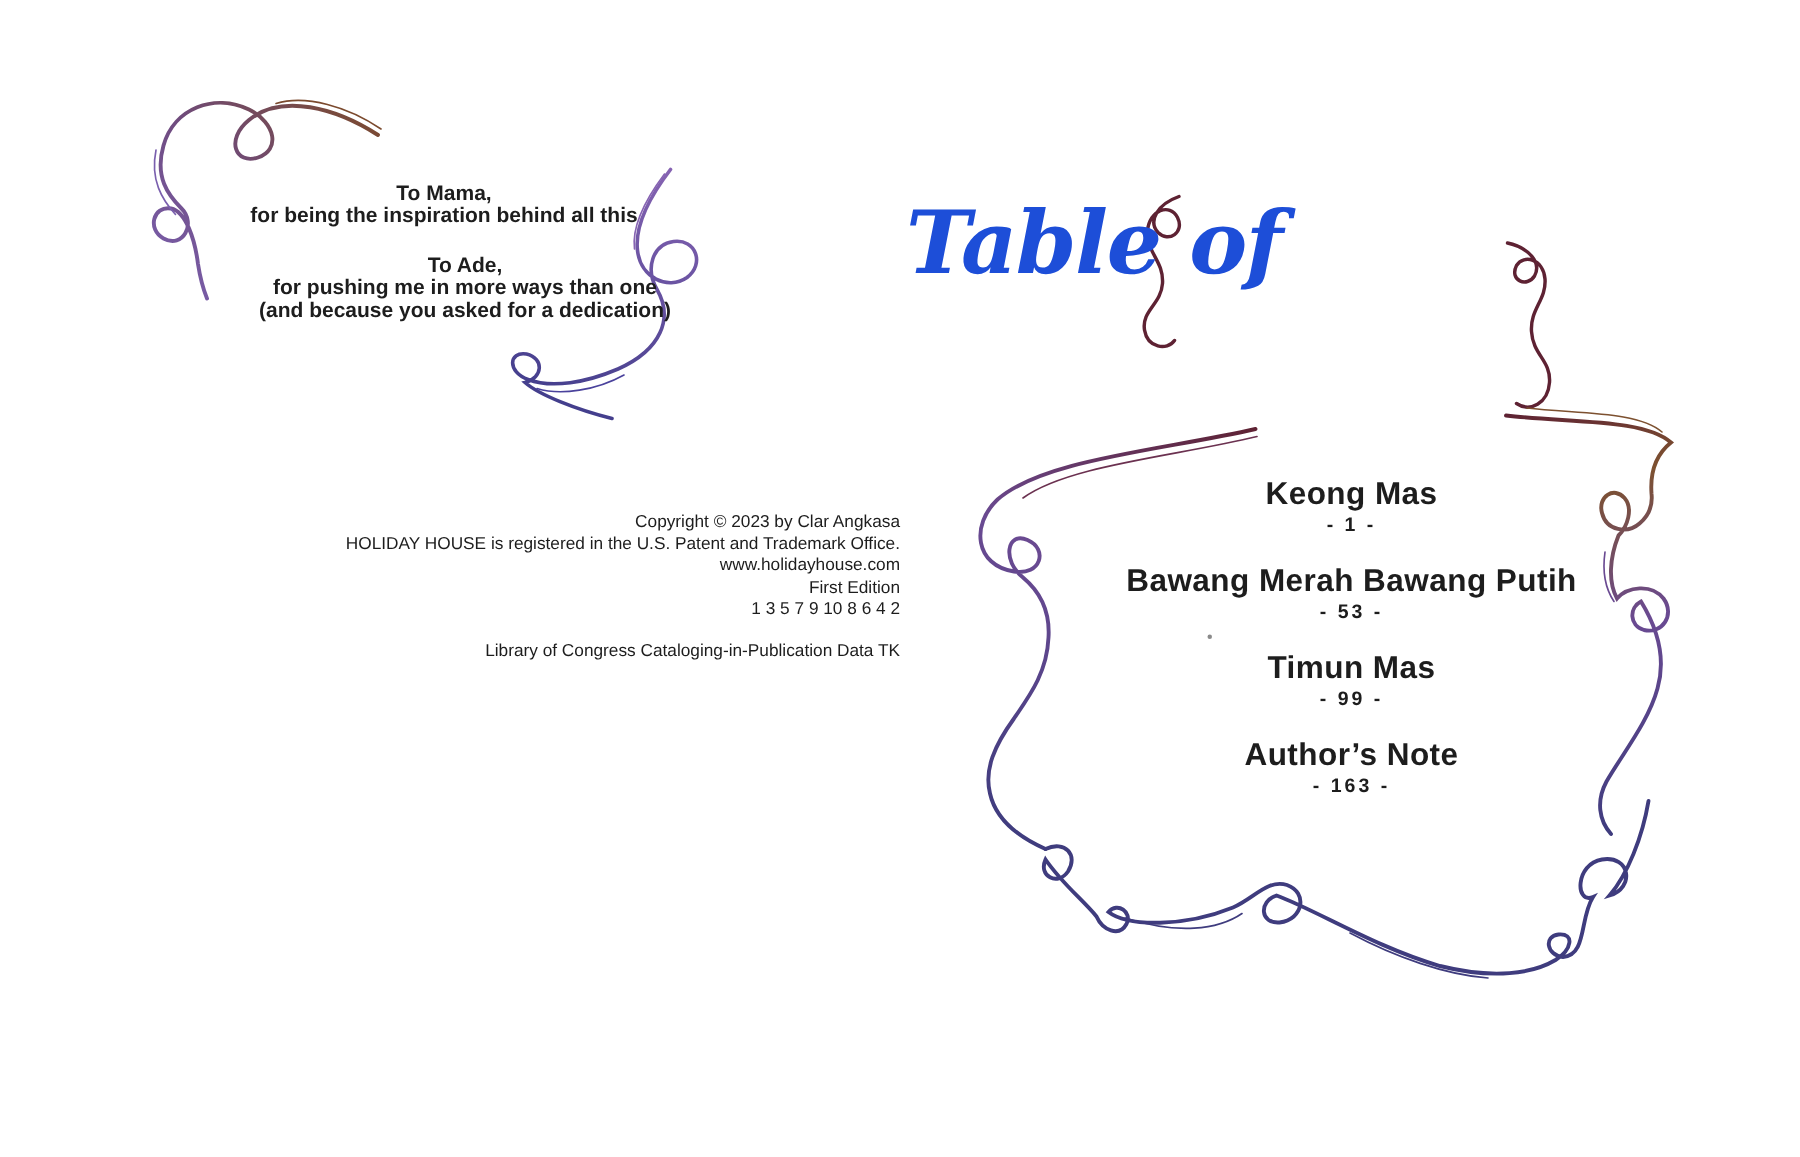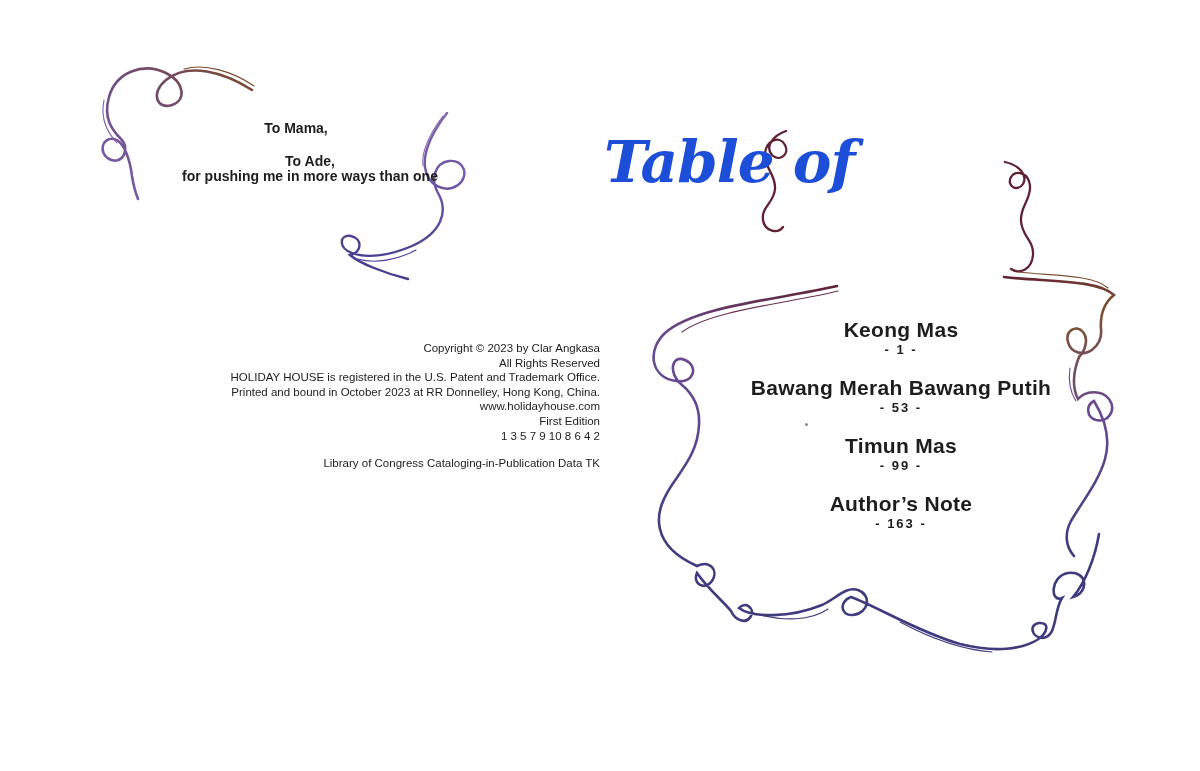--- a/index.html
+++ b/index.html
@@ -65,31 +65,31 @@
       <path d="M254 86 C232 71 204 63 184 69" fill="none" stroke="#7b4a2e" stroke-width="1.1" stroke-linecap="round"></path>
       <path d="M104 100 C100 120 108 133 117 143" fill="none" stroke="#7a5fae" stroke-width="1.1" stroke-linecap="round"></path>
 
       <path d="M447 113 C434 130 423 150 425 167 C427 185 445 194 458 185 C470 176 464 159 449 161 C435 163 430 179 438 193 C449 212 441 233 412 246 C391 255 368 259 352 253 C338 248 339 234 351 236 C363 239 362 252 350 255 C359 263 384 273 408 279" fill="none" stroke="url(#g2)" stroke-width="2.4" stroke-linecap="round"></path>
       <path d="M443 116 C431 132 421 150 423 166" fill="none" stroke="#8663b2" stroke-width="1.1" stroke-linecap="round"></path>
       <path d="M416 250 C398 260 374 264 358 259" fill="none" stroke="#4a429c" stroke-width="1.1" stroke-linecap="round"></path>
     </svg>
 
     <div class="dedication">
       <div>To Mama,</div>
+      <div>for being the inspiration behind all this</div>
       <div class="para2">
         <div>To Ade,</div>
         <div>for pushing me in more ways than one</div>
+        <div>(and because you asked for a dedication)</div>
       </div>
     </div>
 
     <div class="copyright">
       <div>Copyright © 2023 by Clar Angkasa</div>
-      <div>All Rights Reserved</div>
       <div>HOLIDAY HOUSE is registered in the U.S. Patent and Trademark Office.</div>
-      <div>Printed and bound in October 2023 at RR Donnelley, Hong Kong, China.</div>
       <div>www.holidayhouse.com</div>
       <div>First Edition</div>
       <div>1 3 5 7 9 10 8 6 4 2</div>
       <div class="loc">Library of Congress Cataloging-in-Publication Data TK</div>
     </div>
   </div>
 
   <div class="page" id="page-right">
 
     <svg class="deco" width="600" height="771" viewBox="0 0 600 771">

